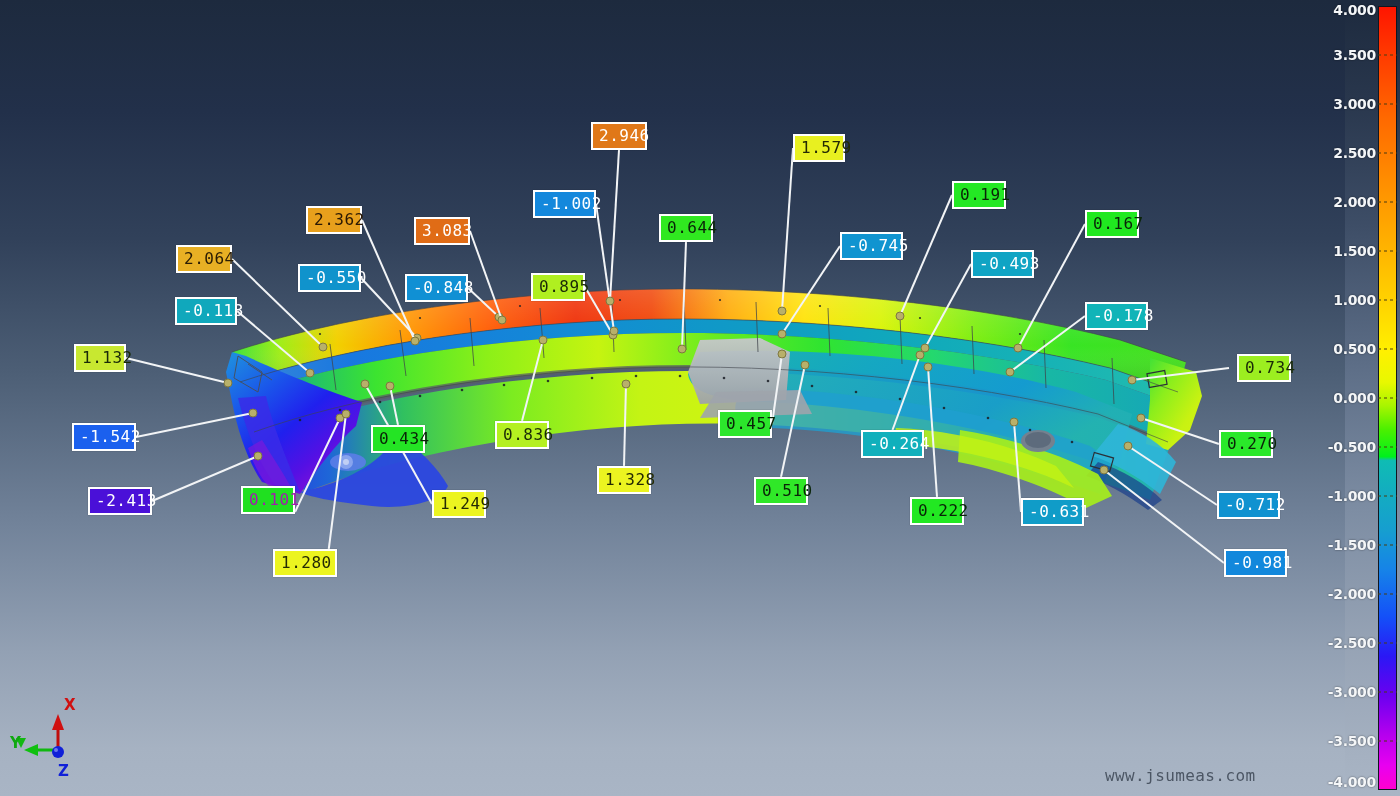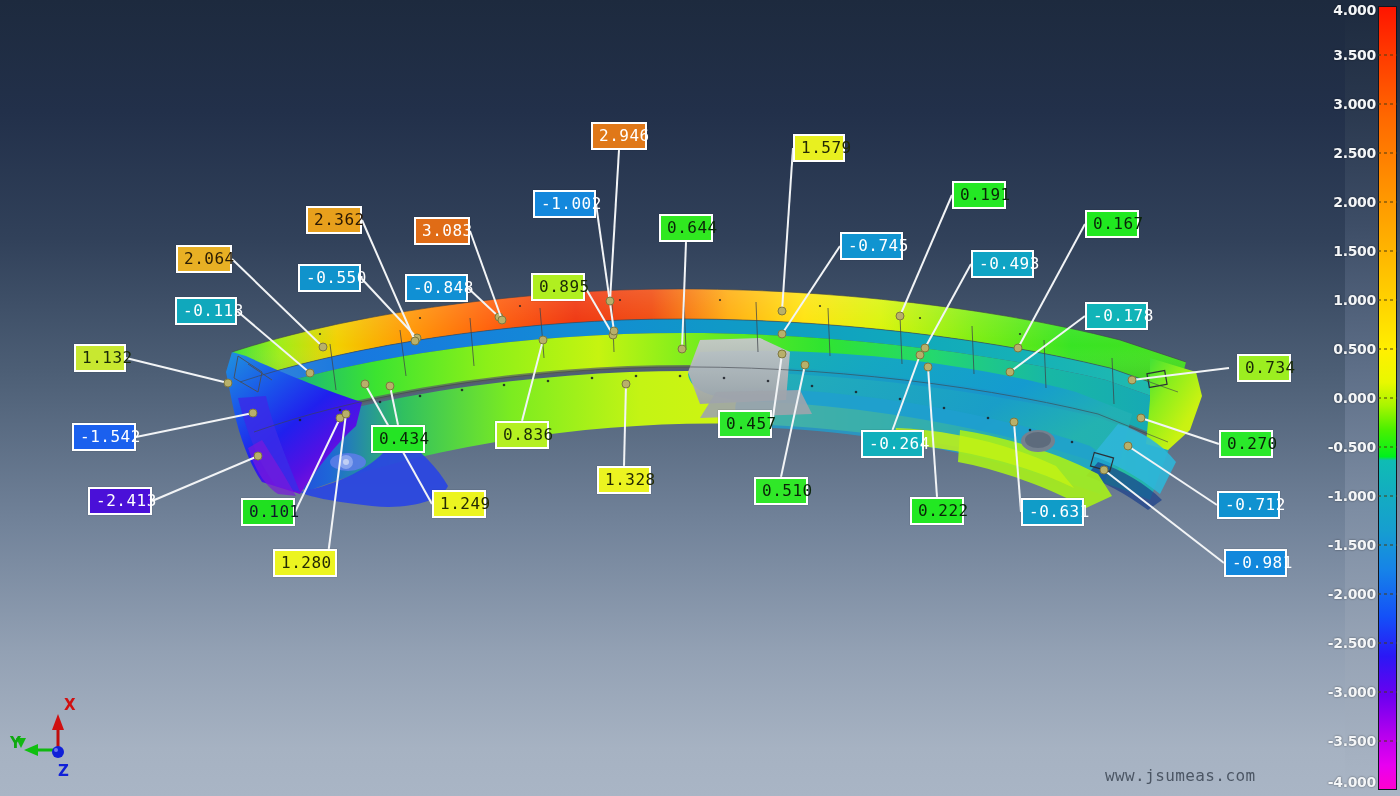--- a/index.html
+++ b/index.html
@@ -407,21 +407,21 @@
         <line x1="1224" y1="563" x2="1104" y2="470"></line>
         <circle class="anchor" cx="1104" cy="470" r="4"></circle>
       </svg>
 
     <div id="callouts">
         <div class="callout" style="left: 74px; top: 344px; width: 52px; background: rgb(200, 232, 48); color: rgb(26, 42, 8);">1.132</div>
         <div class="callout" style="left: 176px; top: 245px; width: 56px; background: rgb(232, 176, 36); color: rgb(42, 28, 4);">2.064</div>
         <div class="callout" style="left: 175px; top: 297px; width: 62px; background: rgb(16, 168, 188); color: rgb(255, 255, 255);">-0.113</div>
         <div class="callout" style="left: 72px; top: 423px; width: 64px; background: rgb(27, 96, 238); color: rgb(255, 255, 255);">-1.542</div>
         <div class="callout" style="left: 88px; top: 487px; width: 64px; background: rgb(74, 16, 216); color: rgb(255, 255, 255);">-2.413</div>
-        <div class="callout" style="left: 241px; top: 498px; width: 54px; background: rgb(32, 224, 32); color: #0f172a;">0.101</div>
+        <div class="callout" style="left: 241px; top: 486px; width: 54px; background: rgb(32, 224, 32); color: #a21caf;">0.101</div>
         <div class="callout" style="left: 273px; top: 549px; width: 64px; background: rgb(236, 244, 32); color: rgb(36, 42, 4);">1.280</div>
         <div class="callout" style="left: 298px; top: 264px; width: 63px; background: rgb(16, 147, 204); color: rgb(255, 255, 255);">-0.550</div>
         <div class="callout" style="left: 306px; top: 206px; width: 56px; background: rgb(232, 160, 28); color: rgb(42, 24, 4);">2.362</div>
         <div class="callout" style="left: 371px; top: 425px; width: 54px; background: rgb(36, 228, 36); color: rgb(10, 36, 8);">0.434</div>
         <div class="callout" style="left: 405px; top: 274px; width: 63px; background: rgb(16, 144, 212); color: rgb(255, 255, 255);">-0.848</div>
         <div class="callout" style="left: 414px; top: 217px; width: 56px; background: rgb(224, 108, 22); color: rgb(255, 255, 255);">3.083</div>
         <div class="callout" style="left: 432px; top: 490px; width: 54px; background: rgb(236, 244, 32); color: rgb(36, 42, 4);">1.249</div>
         <div class="callout" style="left: 495px; top: 421px; width: 54px; background: rgb(180, 240, 32); color: rgb(26, 42, 8);">0.836</div>
         <div class="callout" style="left: 531px; top: 273px; width: 54px; background: rgb(176, 239, 32); color: rgb(26, 42, 8);">0.895</div>
         <div class="callout" style="left: 533px; top: 190px; width: 63px; background: rgb(20, 136, 220); color: rgb(255, 255, 255);">-1.002</div>

